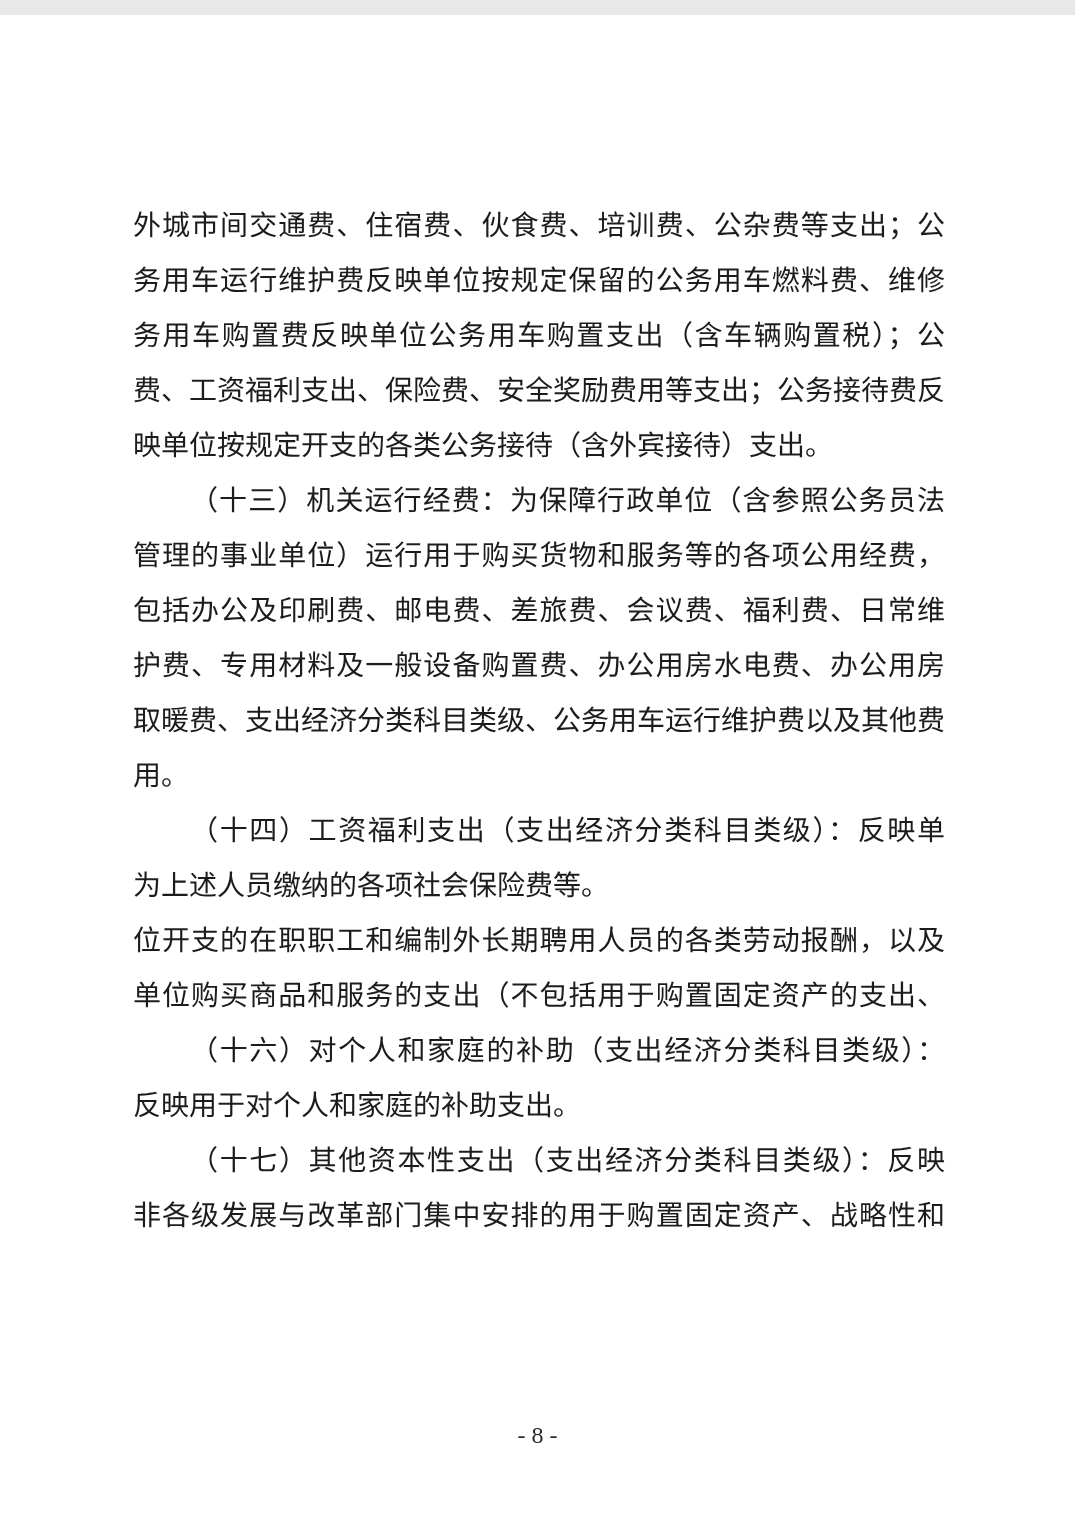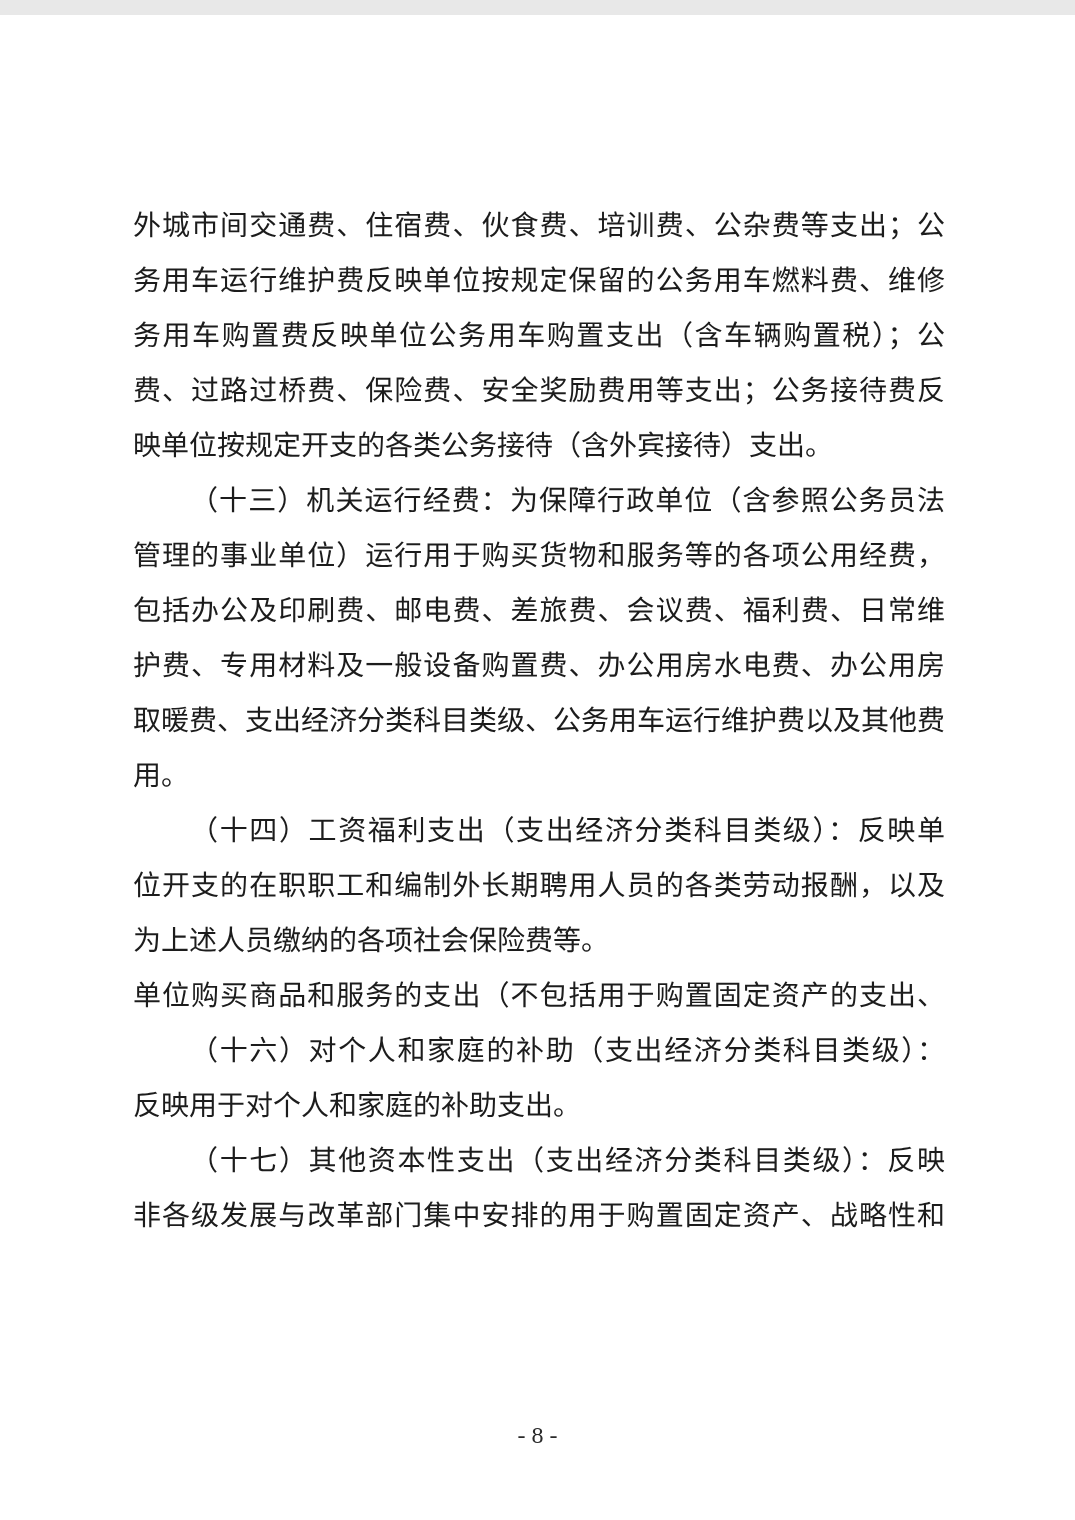--- a/index.html
+++ b/index.html
@@ -54,31 +54,31 @@
   }
 </style>
 </head>
 <body>
 
 <div class="page">
   <main class="text-block">
       <div class="line"><span class="run">外城市间交通费、住宿费、伙食费、培训费、公杂费等支出；公</span></div>
       <div class="line"><span class="run">务用车运行维护费反映单位按规定保留的公务用车燃料费、维修</span></div>
       <div class="line"><span class="run">务用车购置费反映单位公务用车购置支出（含车辆购置税）；公</span></div>
-      <div class="line"><span class="run">费、过路过桥费、保险费、安全奖励费用等支出；公务接待费反</span></div>
+      <div class="line"><span class="run">费、工资福利支出、保险费、安全奖励费用等支出；公务接待费反</span></div>
       <div class="line last"><span class="run">映单位按规定开支的各类公务接待（含外宾接待）支出。</span></div>
       <div class="line indent"><span class="run bold">（十三）机关运行经费：</span><span class="run">为保障行政单位（含参照公务员法</span></div>
       <div class="line"><span class="run">管理的事业单位）运行用于购买货物和服务等的各项公用经费，</span></div>
       <div class="line"><span class="run">包括办公及印刷费、邮电费、差旅费、会议费、福利费、日常维</span></div>
       <div class="line"><span class="run">护费、专用材料及一般设备购置费、办公用房水电费、办公用房</span></div>
       <div class="line"><span class="run">取暖费、支出经济分类科目类级、公务用车运行维护费以及其他费</span></div>
       <div class="line last"><span class="run">用。</span></div>
       <div class="line indent"><span class="run bold">（十四）工资福利支出（支出经济分类科目类级）：</span><span class="run">反映单</span></div>
+      <div class="line last"><span class="run">为上述人员缴纳的各项社会保险费等。</span></div>
       <div class="line"><span class="run">位开支的在职职工和编制外长期聘用人员的各类劳动报酬，以及</span></div>
-      <div class="line last"><span class="run">为上述人员缴纳的各项社会保险费等。</span></div>
       <div class="line"><span class="run">单位购买商品和服务的支出（不包括用于购置固定资产的支出、</span></div>
       <div class="line indent"><span class="run bold">（十六）对个人和家庭的补助（支出经济分类科目类级）：</span></div>
       <div class="line last"><span class="run">反映用于对个人和家庭的补助支出。</span></div>
       <div class="line indent"><span class="run bold">（十七）其他资本性支出（支出经济分类科目类级）：</span><span class="run">反映</span></div>
       <div class="line"><span class="run">非各级发展与改革部门集中安排的用于购置固定资产、战略性和</span></div>
     </main>
   <div class="footer">
     <span>- 8 -</span>
   </div>
 </div>

